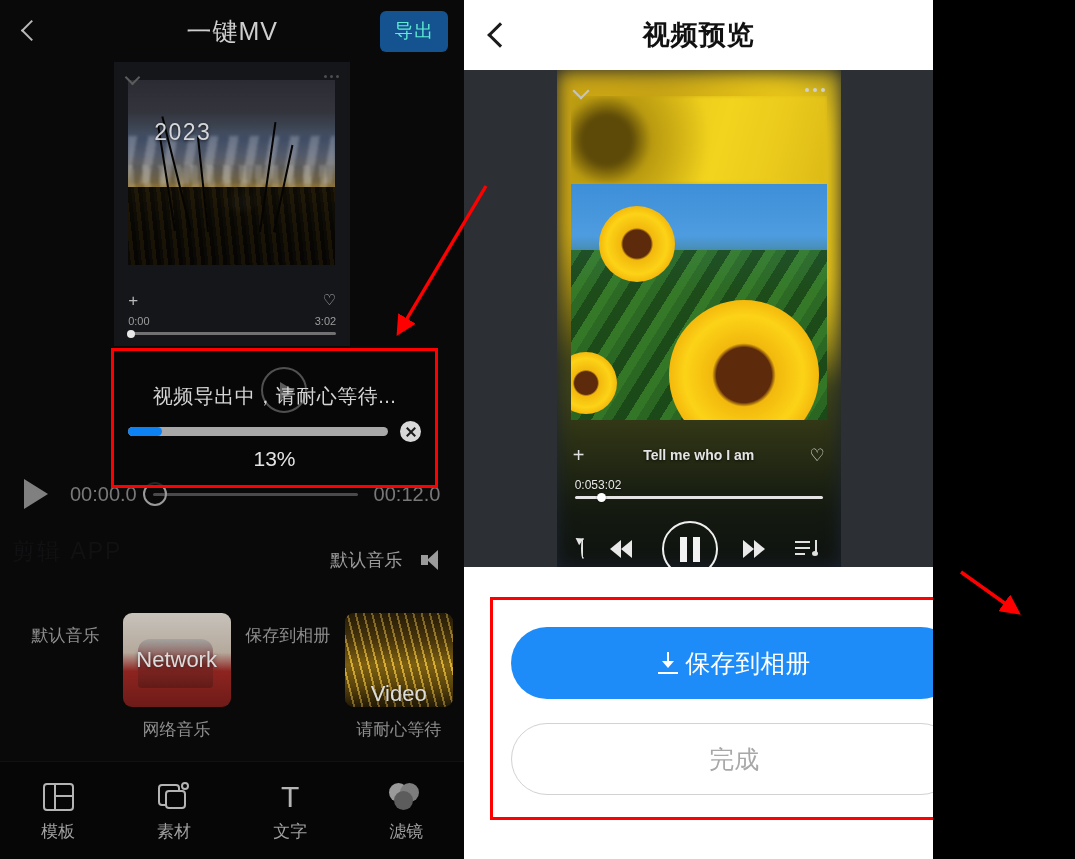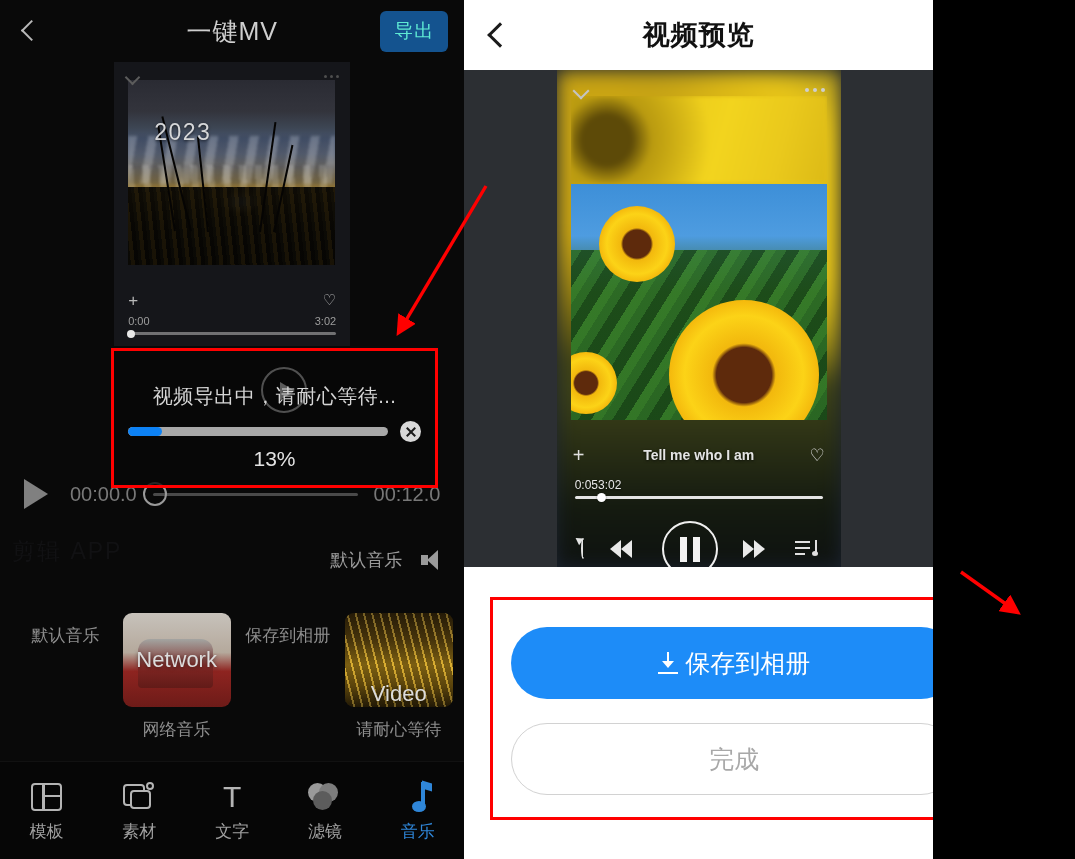--- a/index.html
+++ b/index.html
@@ -672,30 +672,20 @@
         </div>
         <div class="tab">
           <div class="tab-ico">
             <div class="ico-filter">
               <i class="c1"></i>
               <i class="c2"></i>
               <i class="c3"></i>
             </div>
           </div>
           <div class="tab-lbl">滤镜</div>
-        </div>
-        <div class="tab active">
-          <div class="tab-ico">
-            <div class="ico-music">
-              <span class="stem"></span>
-              <span class="flag"></span>
-              <span class="head"></span>
-            </div>
-          </div>
-          <div class="tab-lbl">音乐</div>
         </div>
       </div>
   </div>
 
   <div class="right-panel">
 
     <div class="r-topbar">
       <div class="r-back"></div>
       <div class="r-title">视频预览</div>
     </div>

